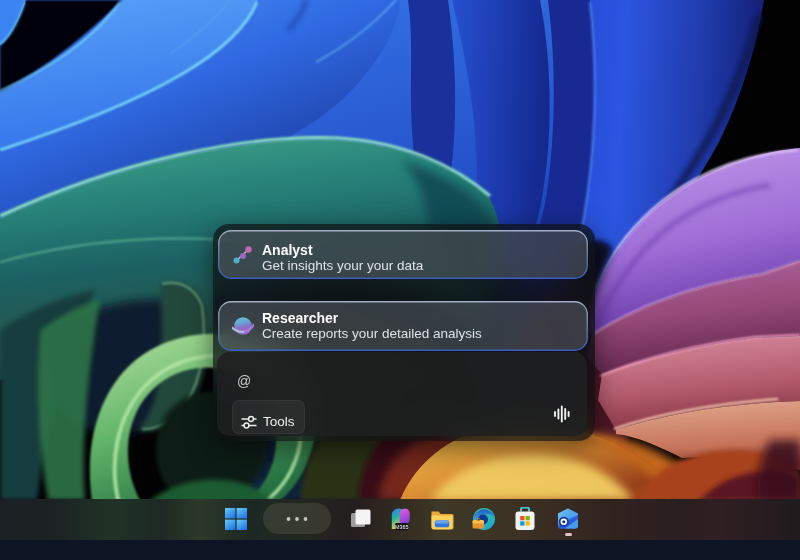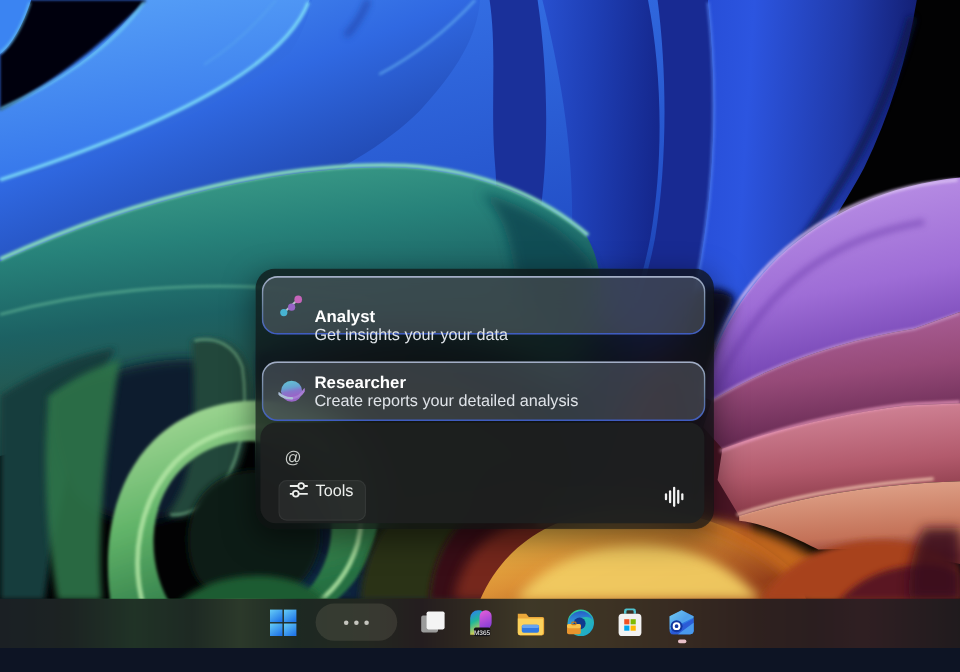--- a/index.html
+++ b/index.html
@@ -7,30 +7,30 @@
   #stage{position:relative;width:800px;height:560px;}
   #wall{position:absolute;left:0;top:0;}
   
   #popup{position:absolute;left:213px;top:224px;width:382px;height:217px;
     border-radius:16px;background:rgba(14,17,16,0.72);box-shadow:0 8px 26px rgba(0,0,0,0.5);backdrop-filter:blur(16px);}
   .card{position:absolute;left:5px;width:370px;display:flex;align-items:center;}
   .cardbg{position:absolute;left:0;top:0;}
   #card1{top:6px;height:49px;}
   #card2{top:65px;height:50px;margin-top:12px;}
   .cicon{margin-left:14px;width:22px;height:22px;flex:0 0 22px;}
-  .ctxt{margin-left:8px;color:#fff;position:relative;top:16px;}
+  .ctxt{margin-left:8px;color:#fff;position:relative;top:3px;}
   #card2 .ctxt{top:0px;}
   .ct1{font-size:14px;font-weight:700;line-height:16px;}
   .ct2{font-size:13.5px;font-weight:400;line-height:16px;color:#dfe3e8;}
   #inputbox{position:absolute;left:4px;top:128px;width:370px;height:84px;border-radius:13px;
     background:rgba(30,32,32,0.9);}
   #at{position:absolute;left:20px;top:21px;color:#c9cdc9;font-size:14px;}
   #toolsbtn{position:absolute;left:15px;top:48px;height:28px;border-radius:7px;
     background:rgba(255,255,255,0.05);border:1px solid rgba(255,255,255,0.05);
-    display:flex;align-items:flex-start;padding:0 9px 4px 8px;color:#eceeec;font-size:13.5px;}
+    display:flex;align-items:flex-end;padding:0 9px 4px 8px;color:#eceeec;font-size:13.5px;}
   #toolsbtn svg{margin-right:6px;}
   #wave{position:absolute;right:16px;top:53px;}
   
   #taskbar{position:absolute;left:0;top:499px;width:800px;height:41px;background:rgba(30,31,32,0.84);}
   #tbrow{position:absolute;left:0;top:499px;width:800px;height:41px;}
   .tbi{width:24px;height:24px;position:absolute;top:8px;}
   #pill{position:absolute;left:263px;top:4px;width:68px;height:31px;border-radius:16px;background:rgba(148,144,124,0.19);
     display:flex;align-items:center;justify-content:center;}
   #bottomstrip{position:absolute;left:0;top:540px;width:800px;height:20px;background:#0d1424;}
 </style>

